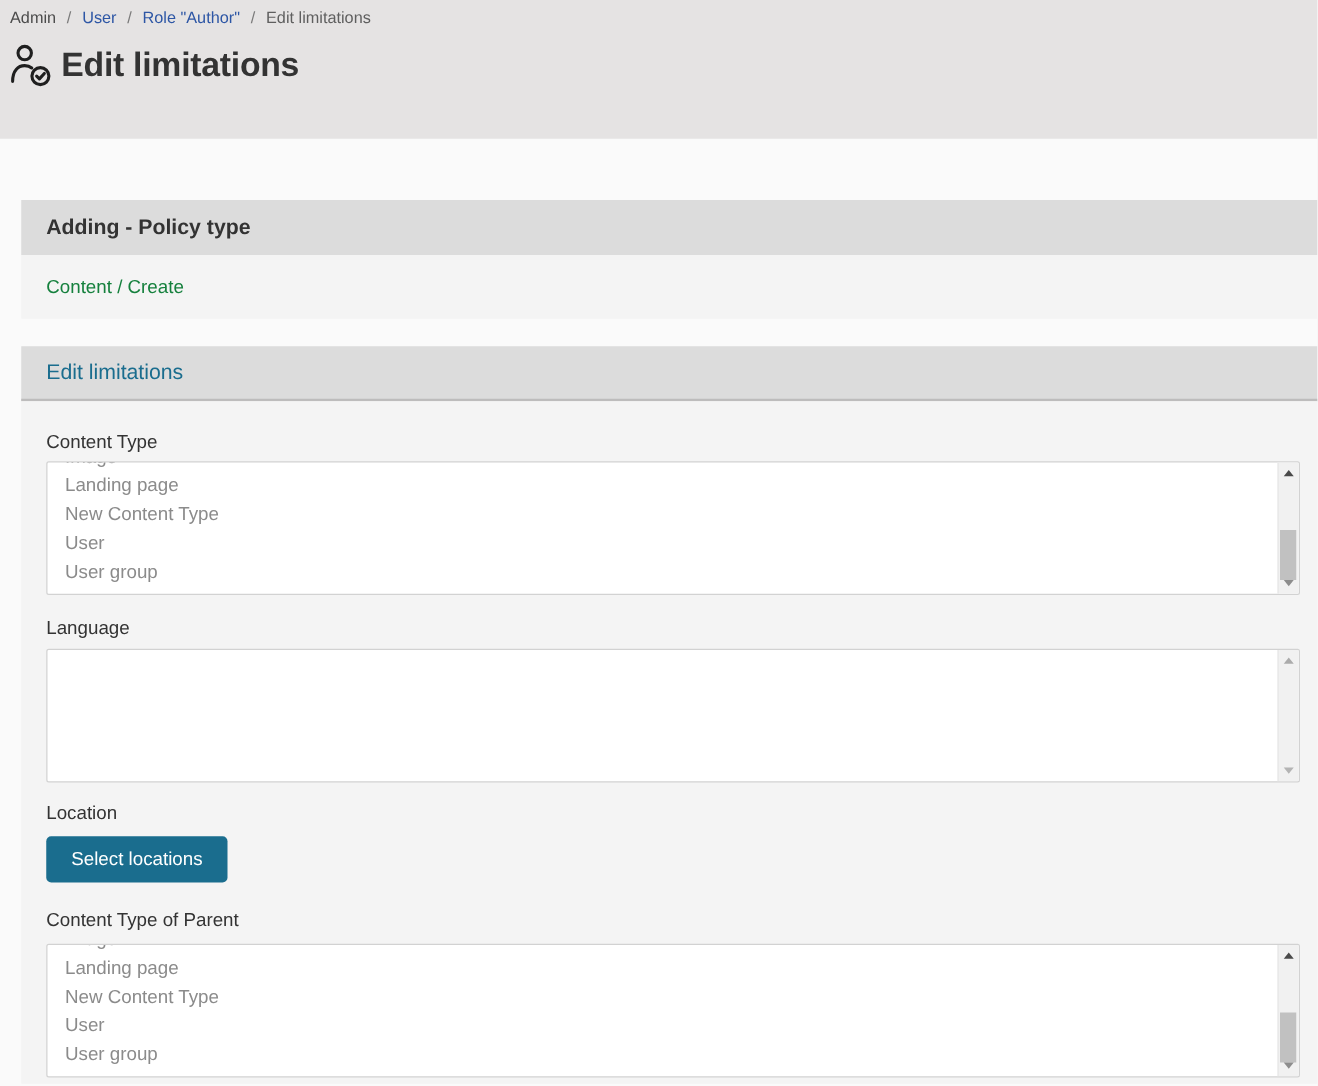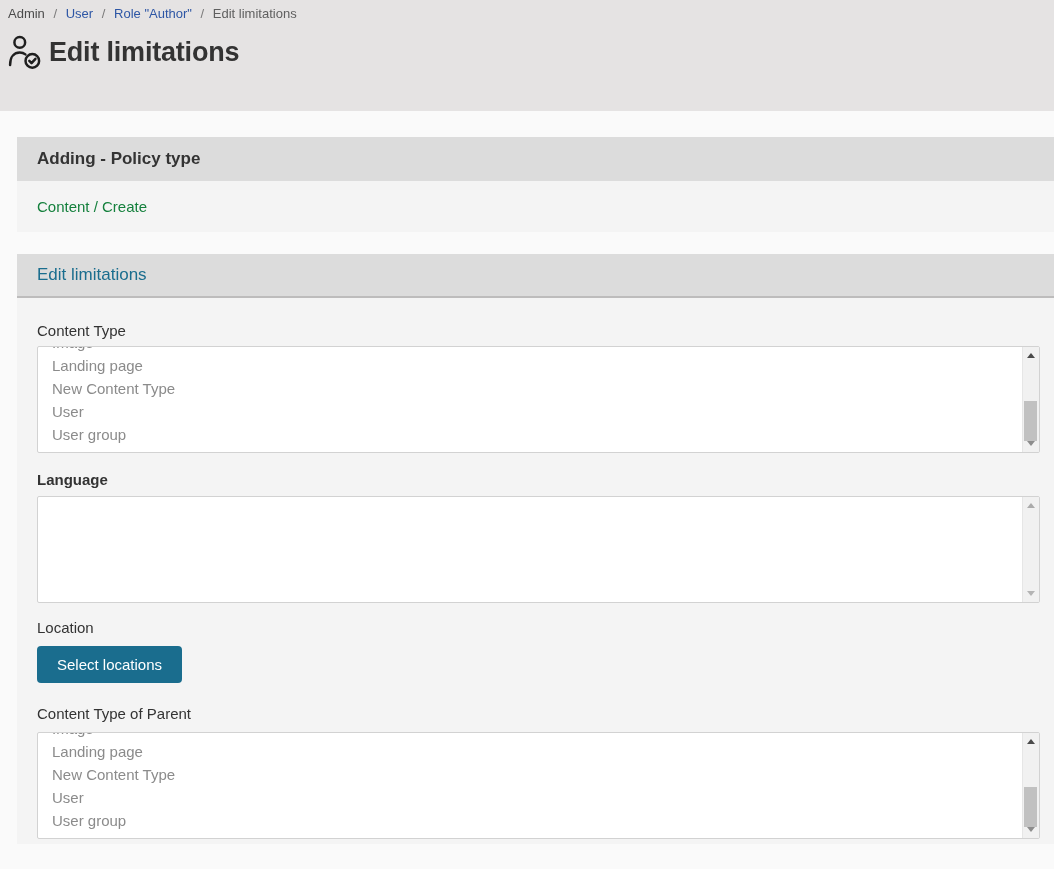--- a/index.html
+++ b/index.html
@@ -23,21 +23,21 @@
   .breadcrumb a.bc-link { color: #2d56a5; text-decoration: none; cursor: pointer; }
   .title-row { display: flex; align-items: center; margin: 13px 0 0 8px; }
   .title-icon { width: 34px; height: 36px; margin-right: 7px; display: inline-flex; }
   h1.page-title {
     margin: 0; font-size: 27px; font-weight: 700; color: #333;
     letter-spacing: -0.2px;
   }
 
   
   .section { margin-left: 17px; width: 1037px; }
-  .sec-policy { margin-top: 26px; }
+  .sec-policy { margin-top: 49px; }
   .sec-limitations { margin-top: 22px; }
   .sec-header {
     height: 44px; background: #dcdcdc;
     display: flex; align-items: center;
     padding-left: 20px; font-size: 17px;
   }
   .sec-policy .sec-header { font-weight: 700; color: #333; }
   .sec-limitations .sec-header { color: #1a6d8e; border-bottom: 2px solid #bdbcbc; }
   .sec-row {
     height: 51px; background: #f4f4f4;
@@ -59,21 +59,21 @@
     background: #fff; border: 1px solid #d2d2d2; border-radius: 2px;
     margin-top: 6px;
   }
   .opt {
     height: 23px; line-height: 23px; padding-left: 14px;
     font-size: 15px; color: #8b8b8b; white-space: nowrap; cursor: default;
   }
   .list-shift { margin-top: -16px; }   
   .list-pad { padding-top: 6px; }
 
-  .lbl-language { margin-top: 17px; font-weight: bold; }
+  .lbl-language { margin-top: 17px; }
   .lb-language  { margin-top: 7px; }
   .lbl-location { margin-top: 15px; }
   .lbl-parent   { margin-top: 21px; }
   .lb-parent    { margin-top: 9px; }
 
   .btn-primary {
     display: inline-block; margin-top: 9px;
     height: 37px; line-height: 37px; padding: 0 20px;
     background: #1a6d8e; color: #fff; font-size: 15px;
     border: none; border-radius: 4px; cursor: pointer;

